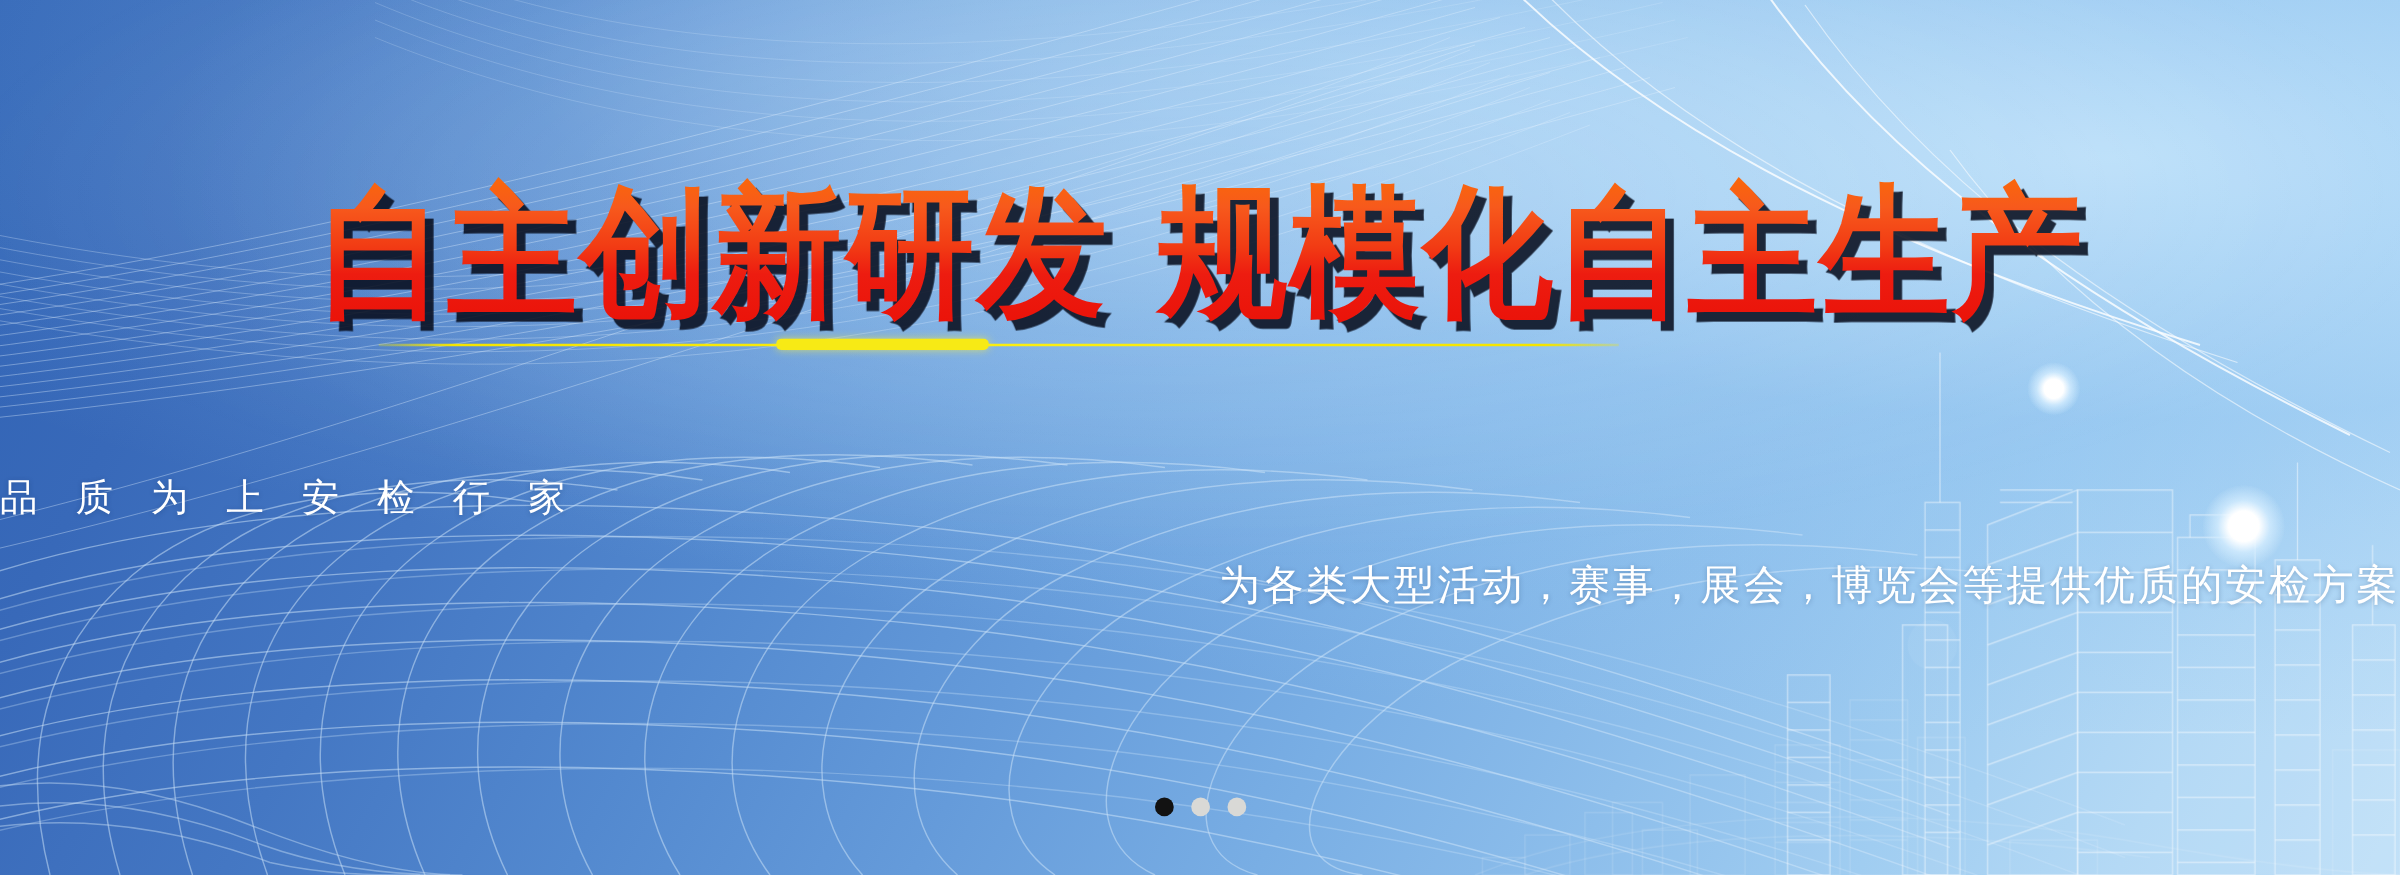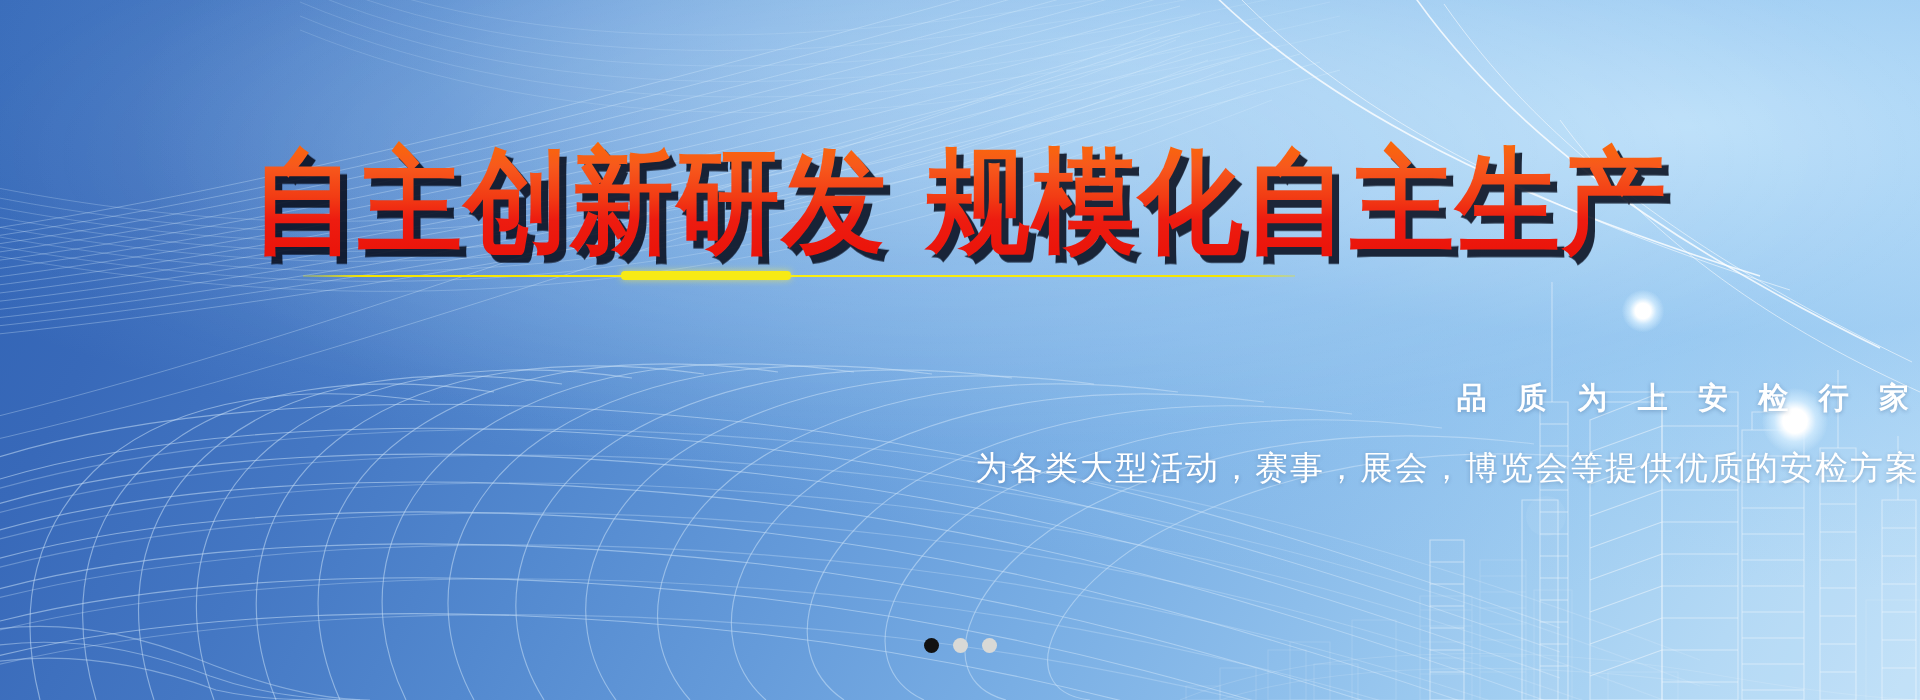--- a/index.html
+++ b/index.html
@@ -85,22 +85,22 @@
     background:linear-gradient(90deg,rgba(246,232,0,.25) 0%,#f4e400 6%,#fbee12 55%,#f4e400 94%,rgba(246,232,0,.25) 100%);
   }
   .divider .thick{
     position:absolute;left:318px;top:-3px;width:170px;height:9px;
     background:#f7ea15;border-radius:4px;
     box-shadow:0 0 7px rgba(250,240,60,.65);
   }
 
   .sub-one{
     position:absolute;left:0;right:0;top:378px;
-    text-align:right;color:#ffffff;
-    font-size:30px;font-weight:700;letter-spacing:11px;
+    text-align:left;color:#ffffff;
+    font-size:30px;font-weight:400;letter-spacing:11px;
     text-shadow:0 1px 4px rgba(20,50,95,.30);
     white-space:nowrap;
   }
   .sub-two{
     position:absolute;left:0;right:0;top:446px;
     text-align:right;color:#ffffff;
     font-size:33px;font-weight:400;letter-spacing:2px;
     text-shadow:0 1px 4px rgba(20,50,95,.28);
     white-space:nowrap;
   }

